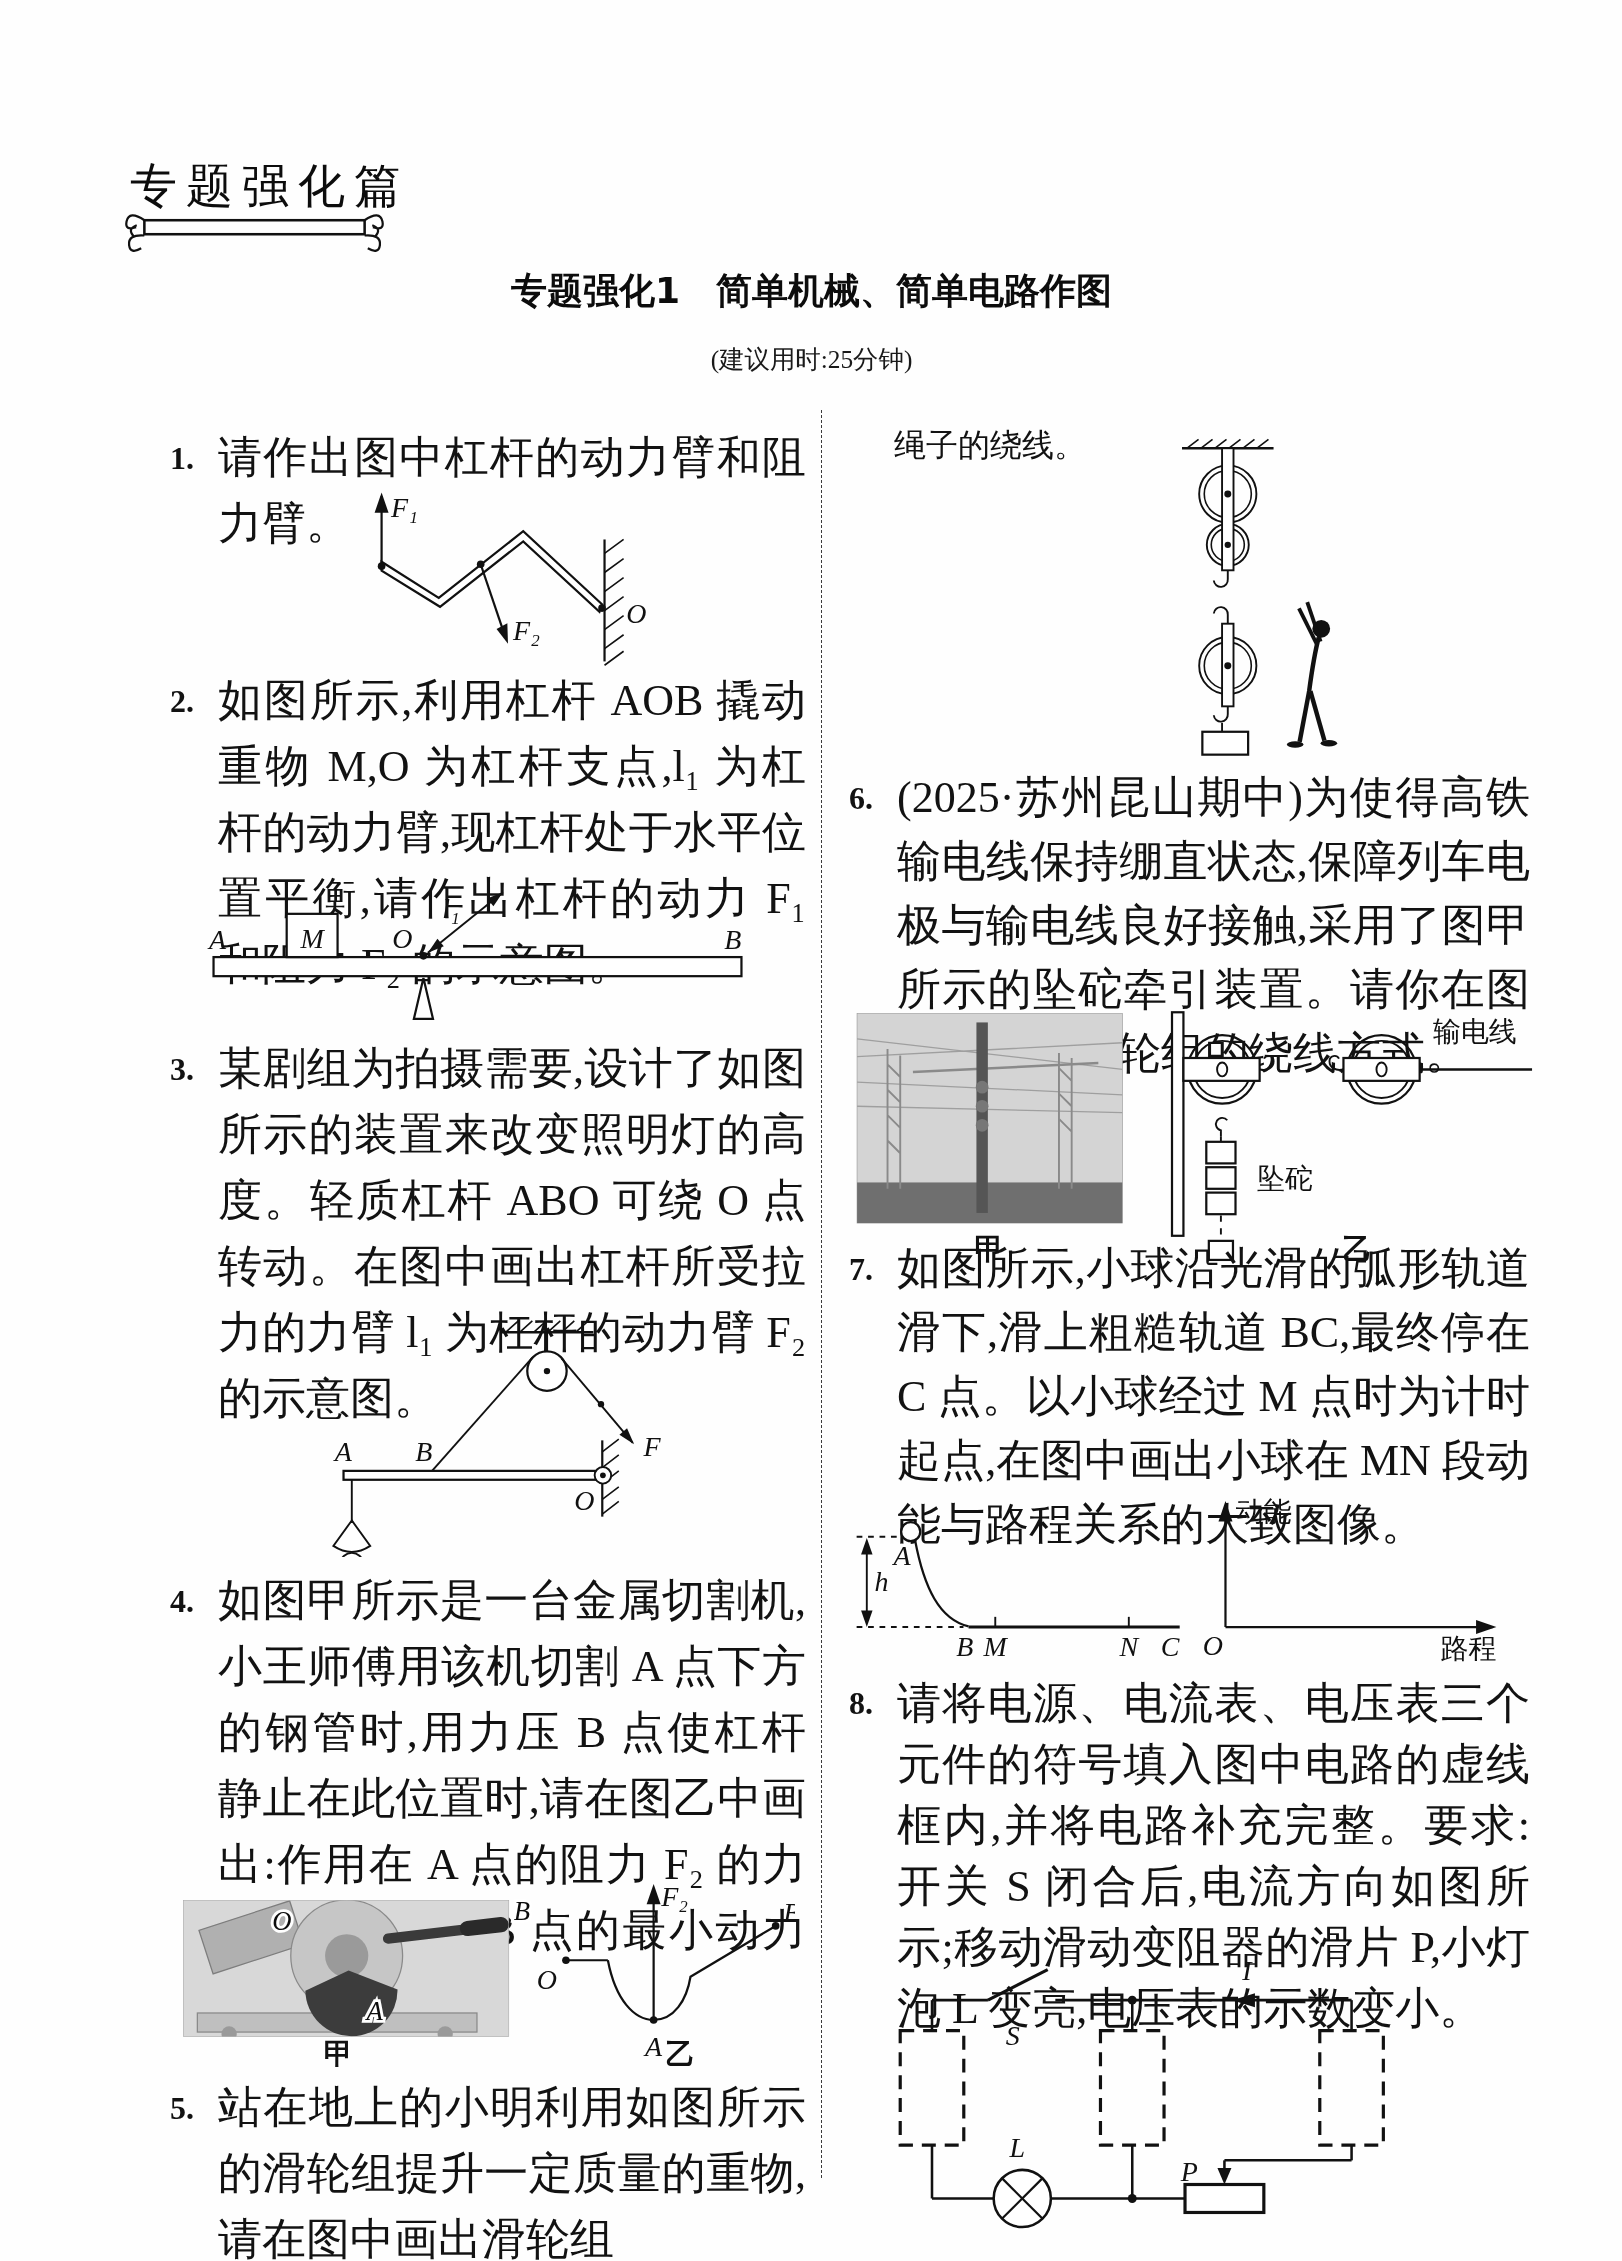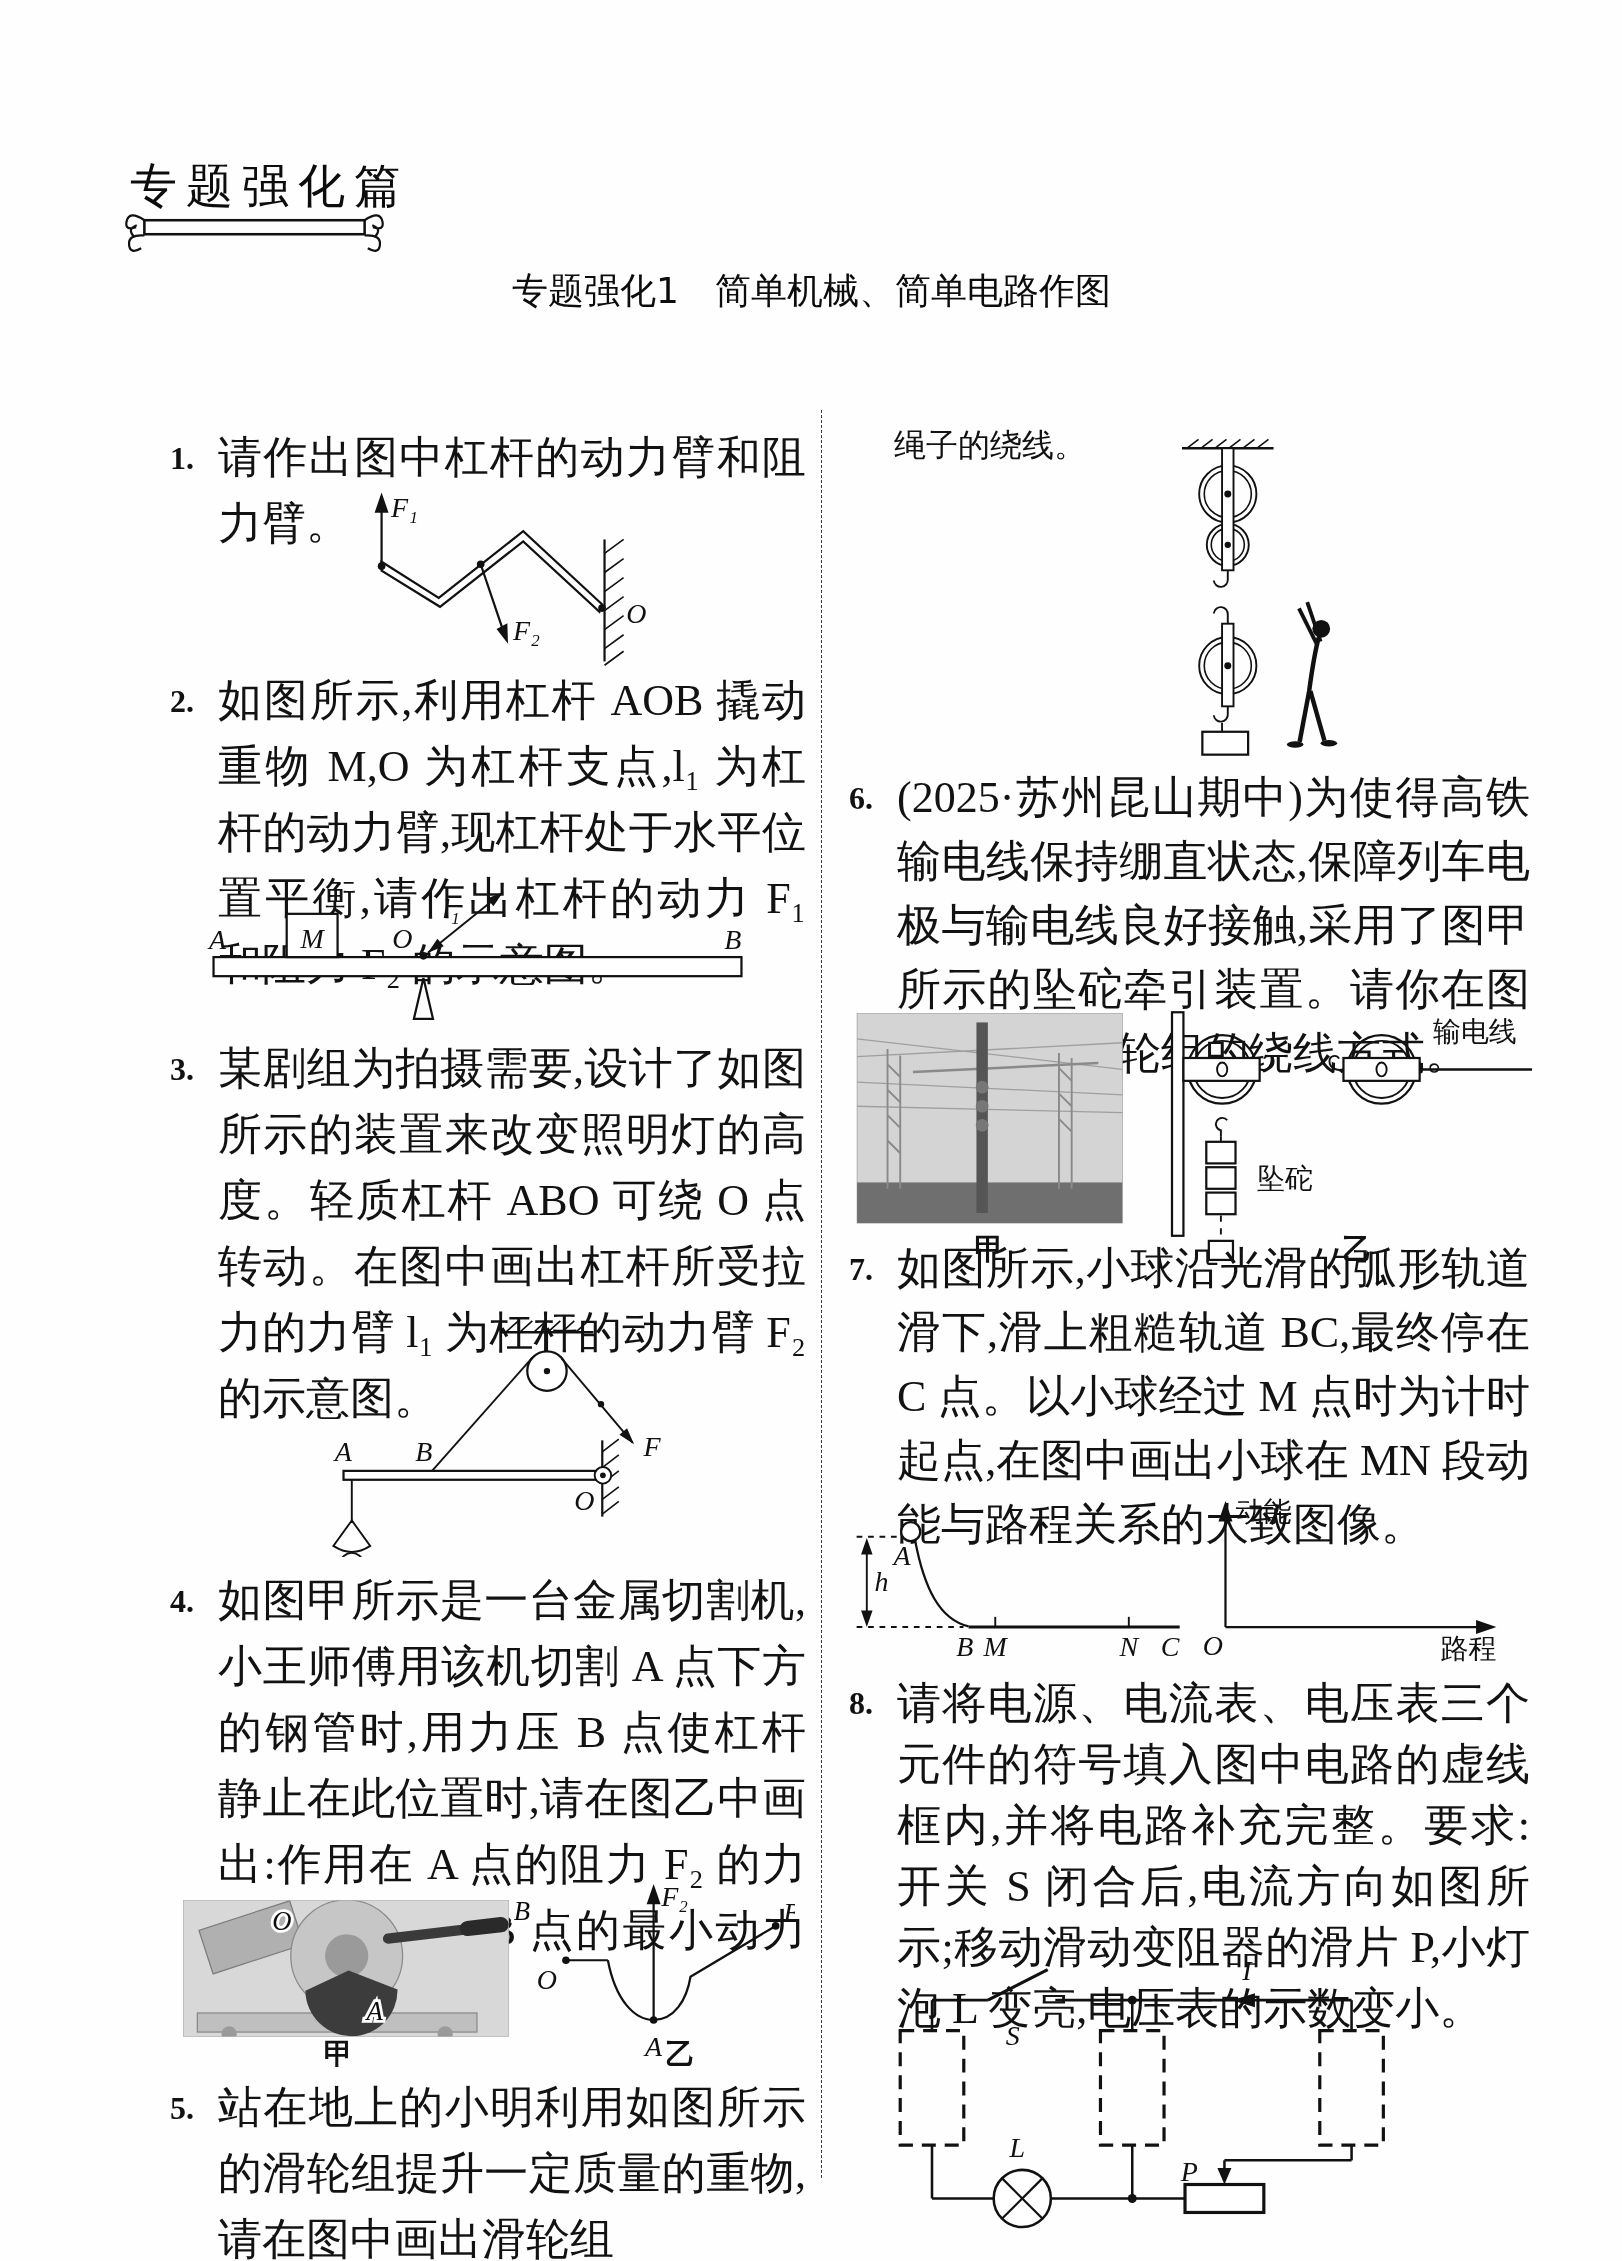--- a/index.html
+++ b/index.html
@@ -3,21 +3,21 @@
 <meta charset="utf-8">
 <style>
   *{margin:0;padding:0;box-sizing:border-box}
   html,body{background:#9a9a9a}
   .page{position:relative;width:1623px;height:2261px;background:#fefefe;
         font-family:"Liberation Serif","DejaVu Serif",serif;color:#121212;overflow:hidden}
   .abs{position:absolute}
   .banner-title{font-family:"DejaVu Sans","Liberation Sans",sans-serif;font-weight:400;
         font-size:47px;letter-spacing:9px;color:#0c0c0c;white-space:nowrap}
   .page-title{width:100%;text-align:center;font-family:"DejaVu Sans","Liberation Sans",sans-serif;
-        font-weight:normal;font-size:36px;color:#0c0c0c}
+        font-weight:bold;font-size:36px;color:#0c0c0c}
   .page-subtitle{width:100%;text-align:center;font-size:25.4px;color:#191919}
   .col-divider{border-left:1.9px dashed #3a3a3a;width:0}
   .problem{display:flex;align-items:flex-start}
   .pnum{font-weight:bold;font-size:32px;line-height:66px;width:48px;flex:none}
   .ptext{flex:1;font-size:44px;line-height:66px;text-align:justify;text-justify:inter-character}
   .lh100 .pnum,.lh100 .ptext{line-height:64px}
   .lh96 .pnum,.ptextwrap .ptext{line-height:64px}
   .lh96 .pnum,.lh96 .ptext{line-height:61px}
   .contline{font-size:32px;line-height:64px}
   svg .lbl{font-family:"Liberation Serif","DejaVu Serif",serif;font-style:italic;font-size:44px;fill:#111}
@@ -38,20 +38,21 @@
     <rect x="32" y="16" width="346" height="22" fill="#fff" stroke="#111" stroke-width="4"></rect>
     <g stroke="#111" stroke-width="3.5" fill="none">
       <path d="M32,16 q-24,-16 -28,2 q-3,15 15,9 M32,40 q-26,-2 -24,15 q2,15 19,5 M20,24 q-16,6 -4,18"></path>
     </g>
     <g stroke="#111" stroke-width="3.5" fill="none" transform="translate(410,0) scale(-1,1)">
       <path d="M32,16 q-24,-16 -28,2 q-3,15 15,9 M32,40 q-26,-2 -24,15 q2,15 19,5 M20,24 q-16,6 -4,18"></path>
     </g>
   </svg>
 
   <div class="abs page-title" style="left:0;top:267px">专题强化1　简单机械、简单电路作图</div>
+  <div class="abs page-subtitle" style="left:0;top:343px">(建议用时:25分钟)</div>
 
   <div class="abs col-divider" style="left:821px;top:410px;height:1768px"></div>
 
   <div class="abs problem" style="left:170px;top:425px;width:636px">
     <span class="pnum">1.</span>
     <div class="ptext">请作出图中杠杆的动力臂和阻力臂。</div>
   </div>
 
   <svg class="abs" style="left:353px;top:477px" width="343" height="191" viewBox="0 0 540 300">
     <path d="M45,133 L135,190 L268,85 L392,200 L388,212 L268,101 L137,204 L45,147 Z" fill="#fff" stroke="#111" stroke-width="3.5"></path>

